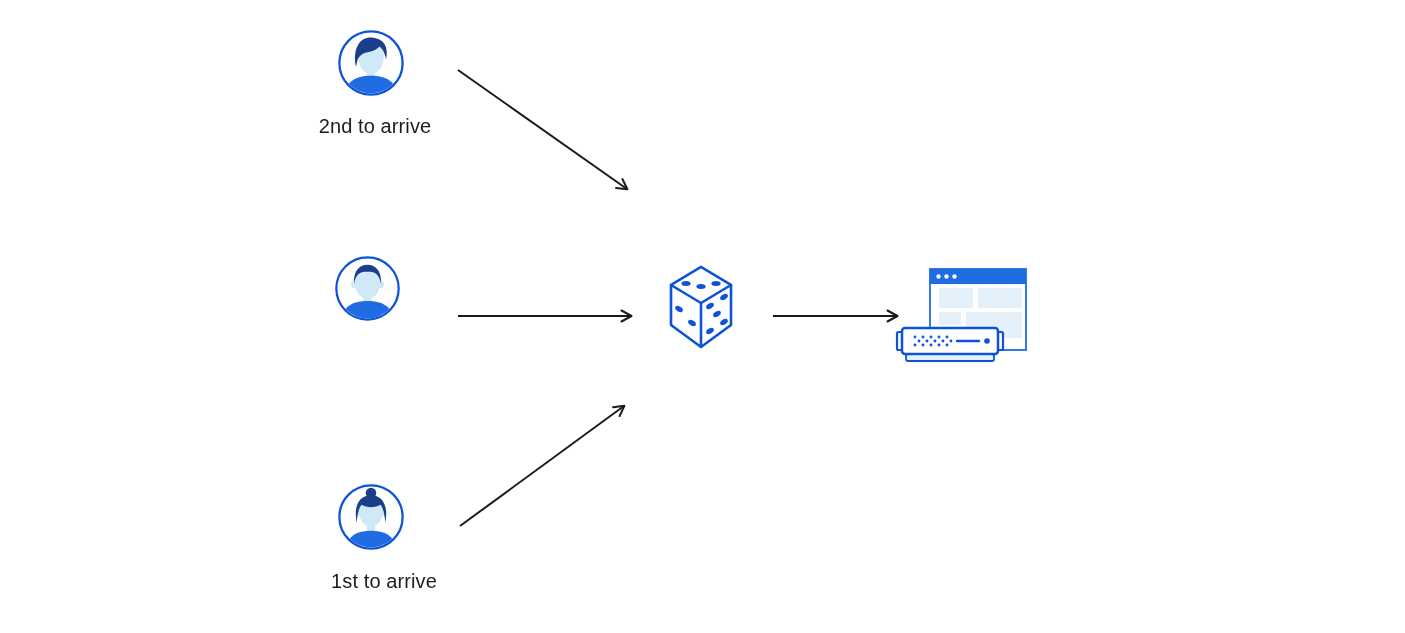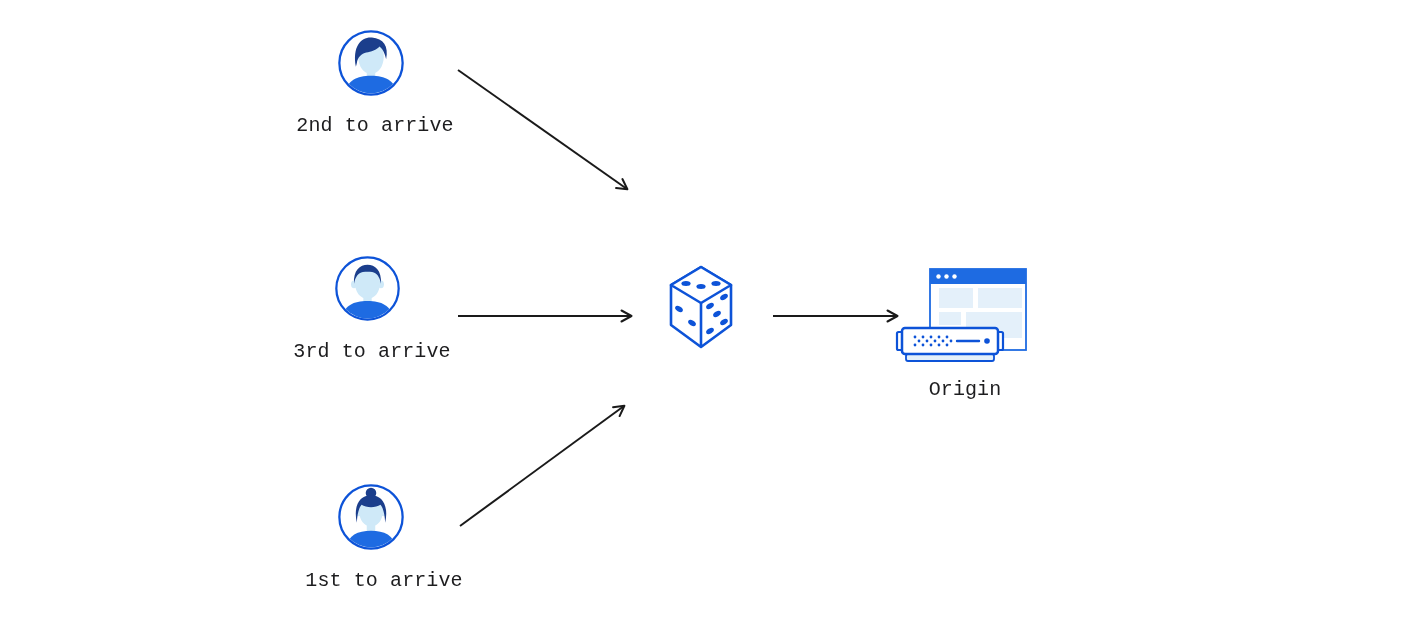--- a/index.html
+++ b/index.html
@@ -16,21 +16,20 @@
     --arrow-black: #1a1a1a;
     --text: #1d1d1f;
     --background: #ffffff;
   }
   .canvas {
     position: relative;
     width: 1405px;
     height: 633px;
     background: var(--background);
     overflow: hidden;
-    font-family: Liberation Mono, monospace;
   }
   .abs { position: absolute; }
   .node-label {
     position: absolute;
     text-align: center;
     font-size: 20px;
     line-height: 24px;
     color: var(--text);
     letter-spacing: 0.1px;
   }
@@ -98,21 +97,20 @@
       <g clip-path="url(#c2)">
         <rect x="31.5" y="41" width="9" height="11" class="fface"></rect>
         <path class="fmid" d="M8,72 C9,55 20,49.5 36,49.5 C52,49.5 63,55 64,72 Z"></path>
         <ellipse cx="21.5" cy="31.5" rx="3.2" ry="4.2" class="fface"></ellipse>
         <ellipse cx="50.5" cy="31.5" rx="3.2" ry="4.2" class="fface"></ellipse>
         <path class="fface" d="M36,14 C44.5,14 49.5,20.5 49.5,29.5 C49.5,39.5 44,47 36,47 C28,47 22.5,39.5 22.5,29.5 C22.5,20.5 27.5,14 36,14 Z"></path>
         <path class="fnavy" d="M21.5,31 C20.5,16.5 28,10.5 36,10.5 C44,10.5 51.5,16.5 50.5,31 C49,23.5 46,19.3 41,18.4 C37.5,17.7 34.5,17.7 31,18.4 C26,19.3 23,23.5 21.5,31 Z"></path>
       </g>
     </svg>
   </div>
-  <div class="node-label" style="left:272px; top:340px; width:200px;">3rd to arrive</div>
 
   <div class="abs" style="left:337px; top:483px;">
     <svg width="68" height="68" viewBox="0 0 72 72">
       <defs>
           <clipPath id="c3">
             <circle cx="36" cy="36" r="32.2"></circle>
           </clipPath>
         </defs>
       <circle cx="36" cy="36" r="33.5" class="fw sb" stroke-width="2.4"></circle>
       <g clip-path="url(#c3)">
@@ -188,15 +186,14 @@
             <circle cx="30" cy="89" r="1.4"></circle>
             <circle cx="38" cy="89" r="1.4"></circle>
             <circle cx="46" cy="89" r="1.4"></circle>
             <circle cx="54" cy="89" r="1.4"></circle>
         </g>
         <line x1="64" y1="85" x2="86" y2="85" class="sb" stroke-width="2.4" stroke-linecap="round"></line>
         <circle cx="94" cy="85" r="2.8" class="fb"></circle>
       </g>
     </svg>
   </div>
-  <div class="node-label" style="left:865px; top:378px; width:200px;">Origin</div>
 
 </div>
 
 </body></html>

